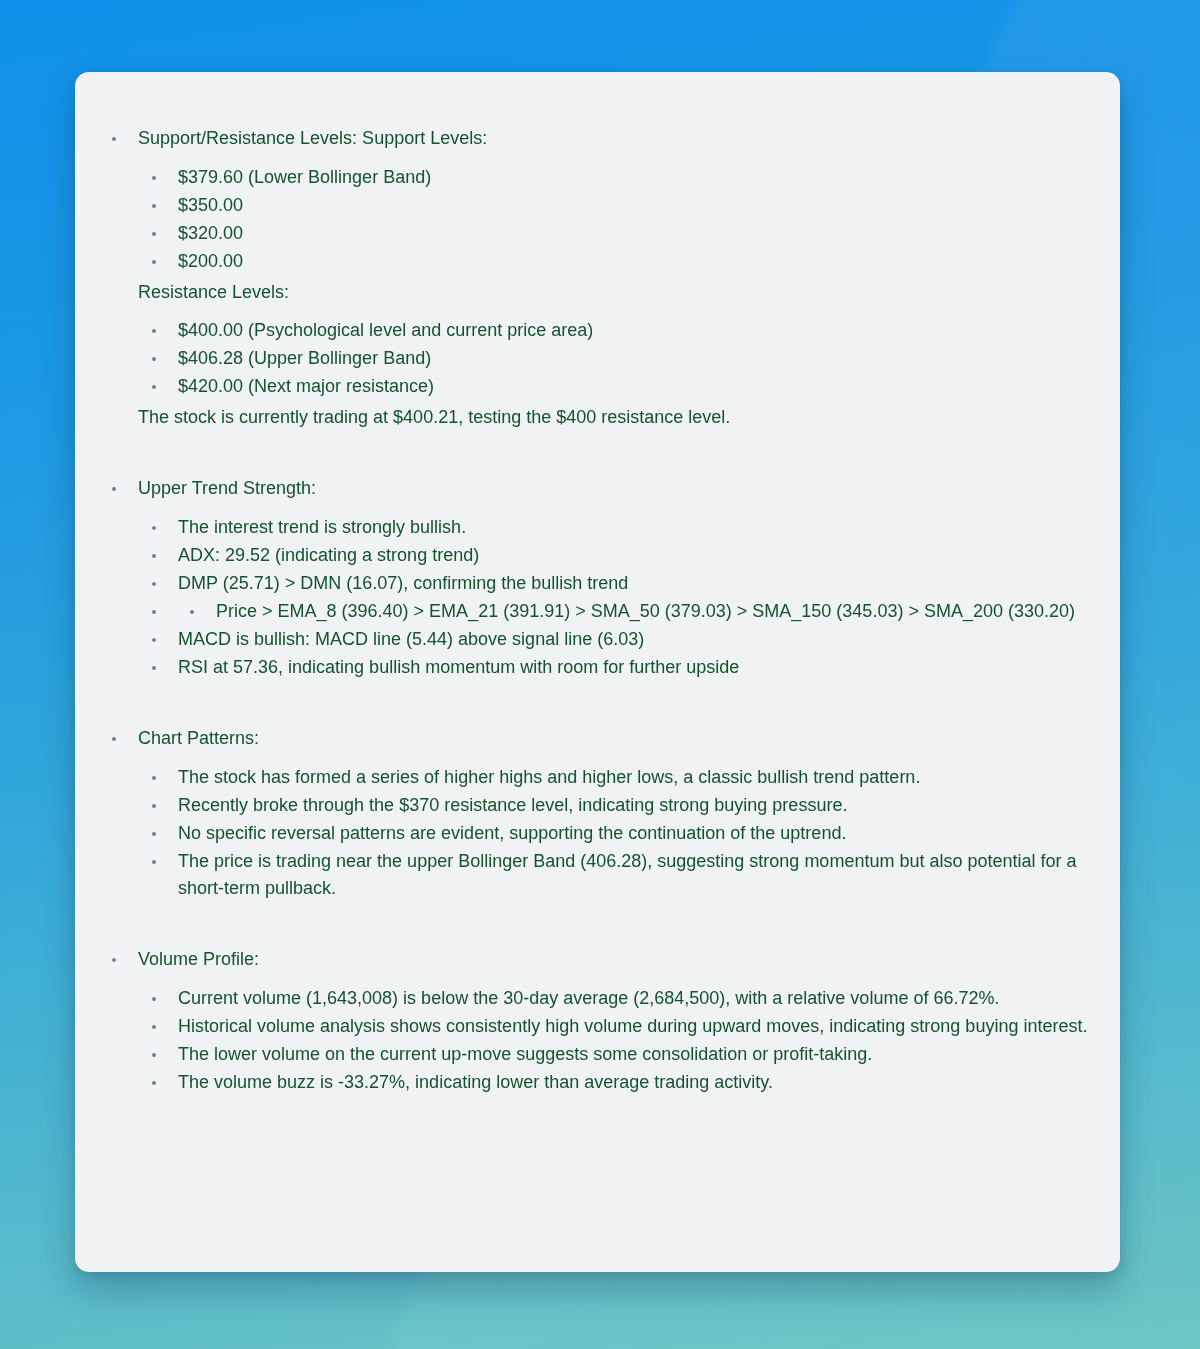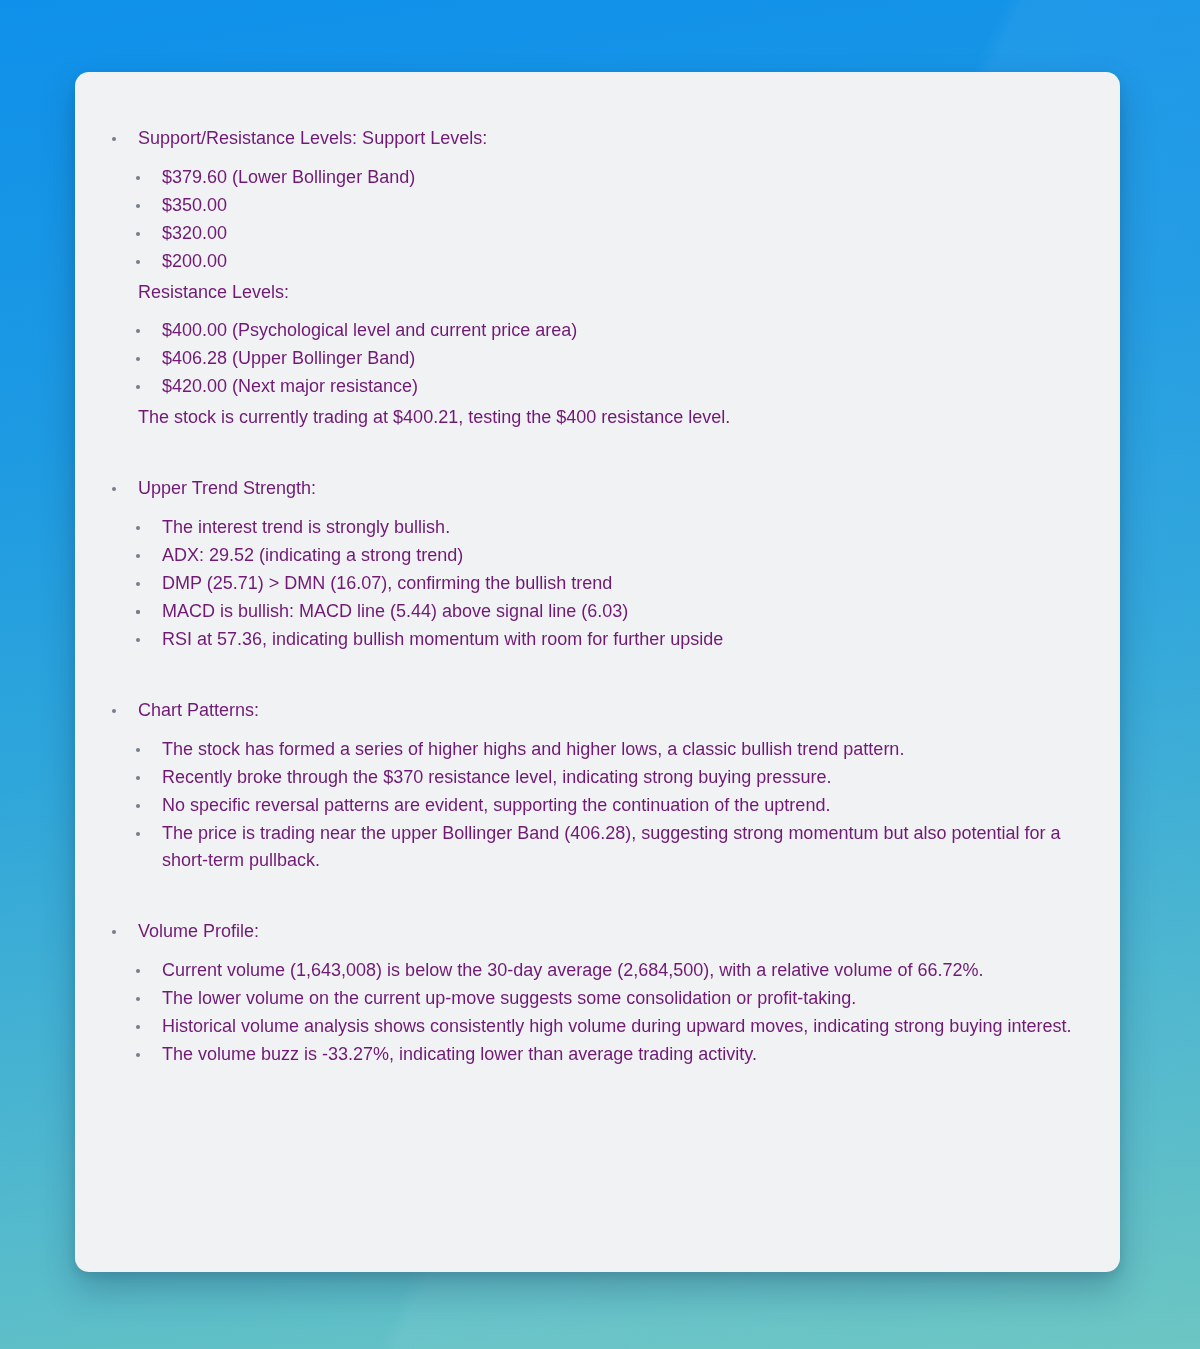--- a/index.html
+++ b/index.html
@@ -28,42 +28,42 @@
     top: 72px;
     width: 1045px;
     height: 1200px;
     background: #f0f2f4;
     border-radius: 14px;
     box-shadow: 0 18px 34px rgba(16, 48, 84, 0.28), 0 4px 10px rgba(16, 48, 84, 0.12);
     overflow: hidden;
   }
   .content {
     padding: 53px 28px 0 63px;
-    color: #701a75;
+    color: #14532d;
     font-size: 18px;
     line-height: 27px;
   }
   ul { list-style: none; }
   .lv1 > li { position: relative; }
   .lv1 > li + li { margin-top: 44px; }
   .lv1 > li::before,
   .sublist > li::before,
   .subsublist > li::before {
     content: "";
     position: absolute;
     left: -26px;
     top: 11.5px;
     width: 4px;
     height: 4px;
     border-radius: 50%;
     background: #747e8c;
   }
   .sublist {
     margin-top: 12px;
-    margin-left: 24px;
+    margin-left: 40px;
   }
   .sublist > li { position: relative; }
   .sublist > li + li { margin-top: 1px; }
   .subsublist {
     margin-left: 38px;
     margin-top: 0;
   }
   .subsublist > li { position: relative; }
   .para { margin-top: 4px; }
   .para + .sublist { margin-top: 11px; }
@@ -93,42 +93,45 @@
           <p class="para">The stock is currently trading at $400.21, testing the $400 resistance level.</p>
         </li>
 
         <li>
           <span>Upper Trend Strength:</span>
           <ul class="sublist">
             <li><span>The interest trend is strongly bullish.</span></li>
             <li><span>ADX: 29.52 (indicating a strong trend)</span></li>
             <li><span>DMP (25.71) &gt; DMN (16.07), confirming the bullish trend</span></li>
             <li>
+              <ul class="subsublist">
+                <li><span>Price &gt; EMA_8 (396.40) &gt; EMA_21 (391.91) &gt; SMA_50 (379.03) &gt; SMA_150 (345.03) &gt; SMA_200 (330.20)</span></li>
+              </ul>
             </li>
             <li><span>MACD is bullish: MACD line (5.44) above signal line (6.03)</span></li>
             <li><span>RSI at 57.36, indicating bullish momentum with room for further upside</span></li>
           </ul>
         </li>
 
         <li>
           <span>Chart Patterns:</span>
           <ul class="sublist">
             <li><span>The stock has formed a series of higher highs and higher lows, a classic bullish trend pattern.</span></li>
             <li><span>Recently broke through the $370 resistance level, indicating strong buying pressure.</span></li>
             <li><span>No specific reversal patterns are evident, supporting the continuation of the uptrend.</span></li>
             <li><span>The price is trading near the upper Bollinger Band (406.28), suggesting strong momentum but also potential for a short-term pullback.</span></li>
           </ul>
         </li>
 
         <li>
           <span>Volume Profile:</span>
           <ul class="sublist">
             <li><span>Current volume (1,643,008) is below the 30-day average (2,684,500), with a relative volume of 66.72%.</span></li>
+            <li><span>Historical volume analysis shows consistently high volume during upward moves, indicating strong buying interest.</span></li>
             <li><span>The lower volume on the current up-move suggests some consolidation or profit-taking.</span></li>
-            <li><span>Historical volume analysis shows consistently high volume during upward moves, indicating strong buying interest.</span></li>
             <li><span>The volume buzz is -33.27%, indicating lower than average trading activity.</span></li>
           </ul>
         </li>
 
       </ul>
     </div>
   </div>
 </div>
 
 </body></html>

